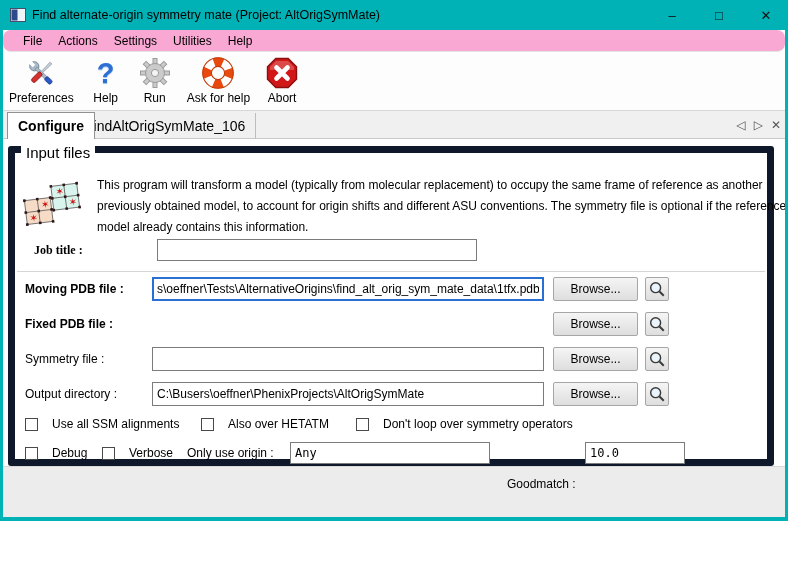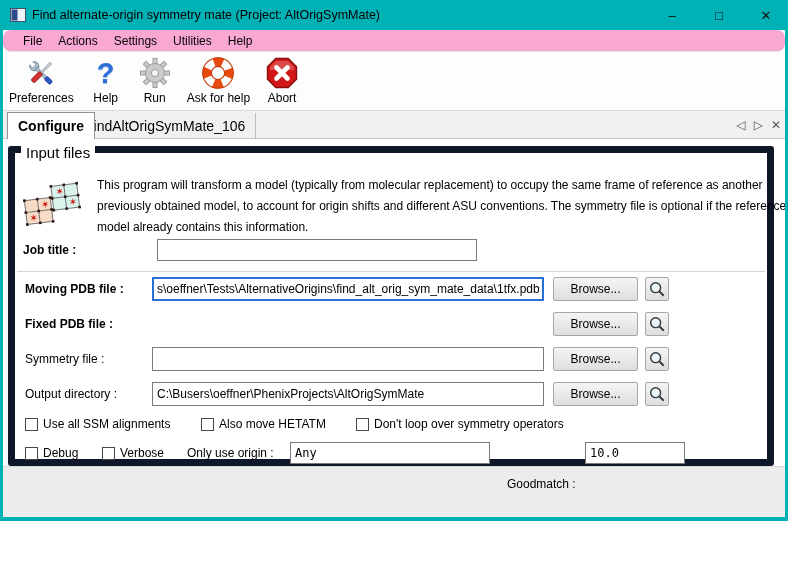--- a/index.html
+++ b/index.html
@@ -57,21 +57,21 @@
   .ti.focused { border:2px solid #2a6fd4; padding:1px 3px; }
   .ti.tail { text-align:left; }
   .ti.mono { font-family:"DejaVu Sans Mono",monospace; font-size:12px; }
 
   .sep { position:absolute; left:2px; right:2px; top:118px; height:1px; background:#d5d5d5; }
 
   .btn { position:absolute; height:24px; background:linear-gradient(#f5f5f5,#dedede); border:1px solid #a6a6a6;
          border-radius:2px; font-size:12px; display:flex; align-items:center; justify-content:center; cursor:default; }
   .magbtn { width:24px; }
 
-  .cb-group { position:absolute; display:flex; align-items:center; gap:5px; }
+  .cb-group { position:absolute; display:flex; align-items:center; gap:14px; }
   .cbox { width:13px; height:13px; background:#fff; border:1px solid #494949; flex:none; }
 
   
   .statusbar { position:absolute; left:0; top:563px; width:782px; height:21px; background:#f0f0f0; border-top:1px solid #d4d4d4; }
   .ball { position:absolute; left:8px; top:4px; width:13px; height:13px; border-radius:50%;
           background:radial-gradient(circle at 35% 28%, #7d9bff 0%, #2244dd 45%, #0b1e9e 100%); }
   .status-text { position:absolute; left:28px; top:3px; font-size:12px; }
   .artifact { position:absolute; left:612px; top:3px; font-size:11px; }
   .grip { position:absolute; right:3px; bottom:3px; width:8px; height:8px; }
   .grip i { position:absolute; width:2px; height:2px; background:#9a9a9a; }
@@ -222,21 +222,21 @@
                 <rect x="27.7" y="44.7" width="2.6" height="2.6"></rect>
             </g>
             <text x="19" y="31.5" font-size="10" fill="#cc1111">✶</text>
             <text x="6" y="43.5" font-size="10" fill="#cc1111">✶</text>
           </g>
         </svg>
       </span>
 
       <div class="desc">This program will transform a model (typically from molecular replacement) to occupy the same frame of reference as another previously obtained model, to account for origin shifts and different ASU conventions.  The symmetry file is optional if the reference model already contains this information.</div>
 
-      <span class="row-label bold" style="left:8px; top:90px;">Job title :</span>
+      <span class="row-label bold" style="left:19px; top:90px;font-family:Liberation Serif, serif;">Job title :</span>
       <input class="ti" style="left: 142px; top: 86px; width: 320px; height: 22px;" value="">
 
       <div class="sep"></div>
 
       <span class="row-label bold" style="left:10px; top:129px;">Moving PDB file :</span>
       <input class="ti focused tail" style="left: 137px; top: 124px; width: 392px; height: 24px;" value="s\oeffner\Tests\AlternativeOrigins\find_alt_orig_sym_mate_data\1tfx.pdb">
       <div class="btn" style="left:538px; top:124px; width:85px;">Browse...</div>
       <div class="btn magbtn" style="left:630px; top:124px;">
         <svg width="18" height="18" viewBox="0 0 20 20">
           <circle cx="8.5" cy="8.5" r="5.5" fill="#e9f4fb" stroke="#3a3a3a" stroke-width="1.6"></circle>
@@ -272,21 +272,21 @@
           <line x1="12.8" y1="12.8" x2="17.5" y2="17.5" stroke="#3a3a3a" stroke-width="2.2"></line>
         </svg>
       </div>
 
       <div class="cb-group" style="left:10px; top:264px;">
         <span class="cbox"></span>
         <span>Use all SSM alignments</span>
       </div>
       <div class="cb-group" style="left:186px; top:264px;">
         <span class="cbox"></span>
-        <span>Also move HETATM</span>
+        <span>Also over HETATM</span>
       </div>
       <div class="cb-group" style="left:341px; top:264px;">
         <span class="cbox"></span>
         <span>Don't loop over symmetry operators</span>
       </div>
 
       <div class="cb-group" style="left:10px; top:293px;">
         <span class="cbox"></span>
         <span>Debug</span>
       </div>

